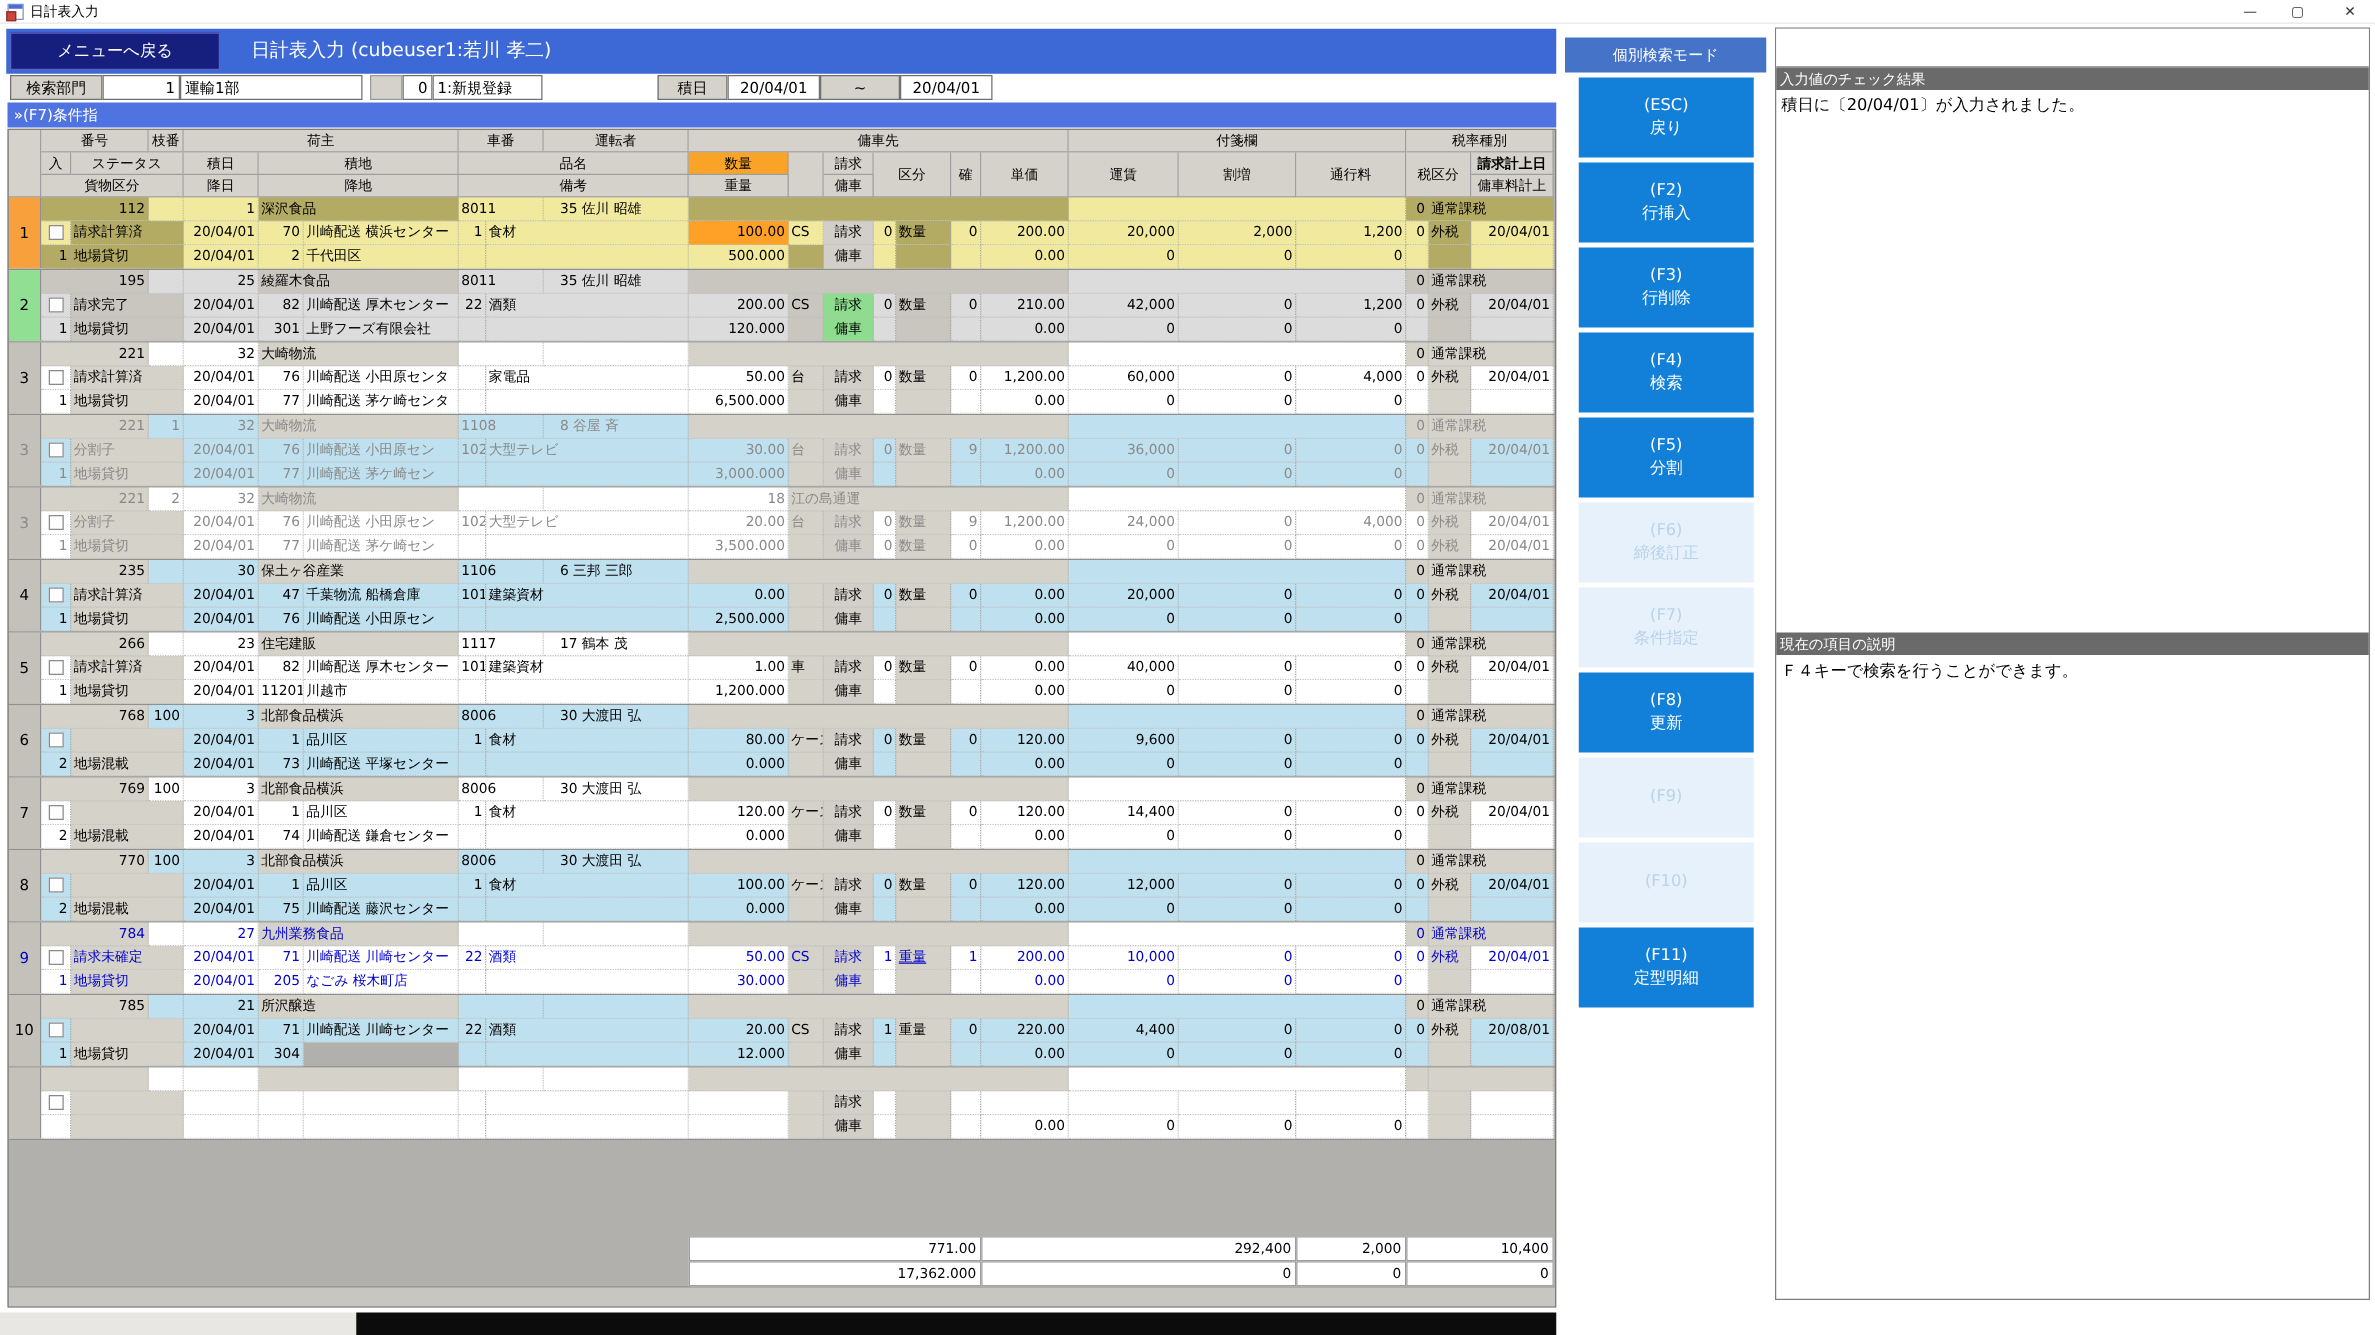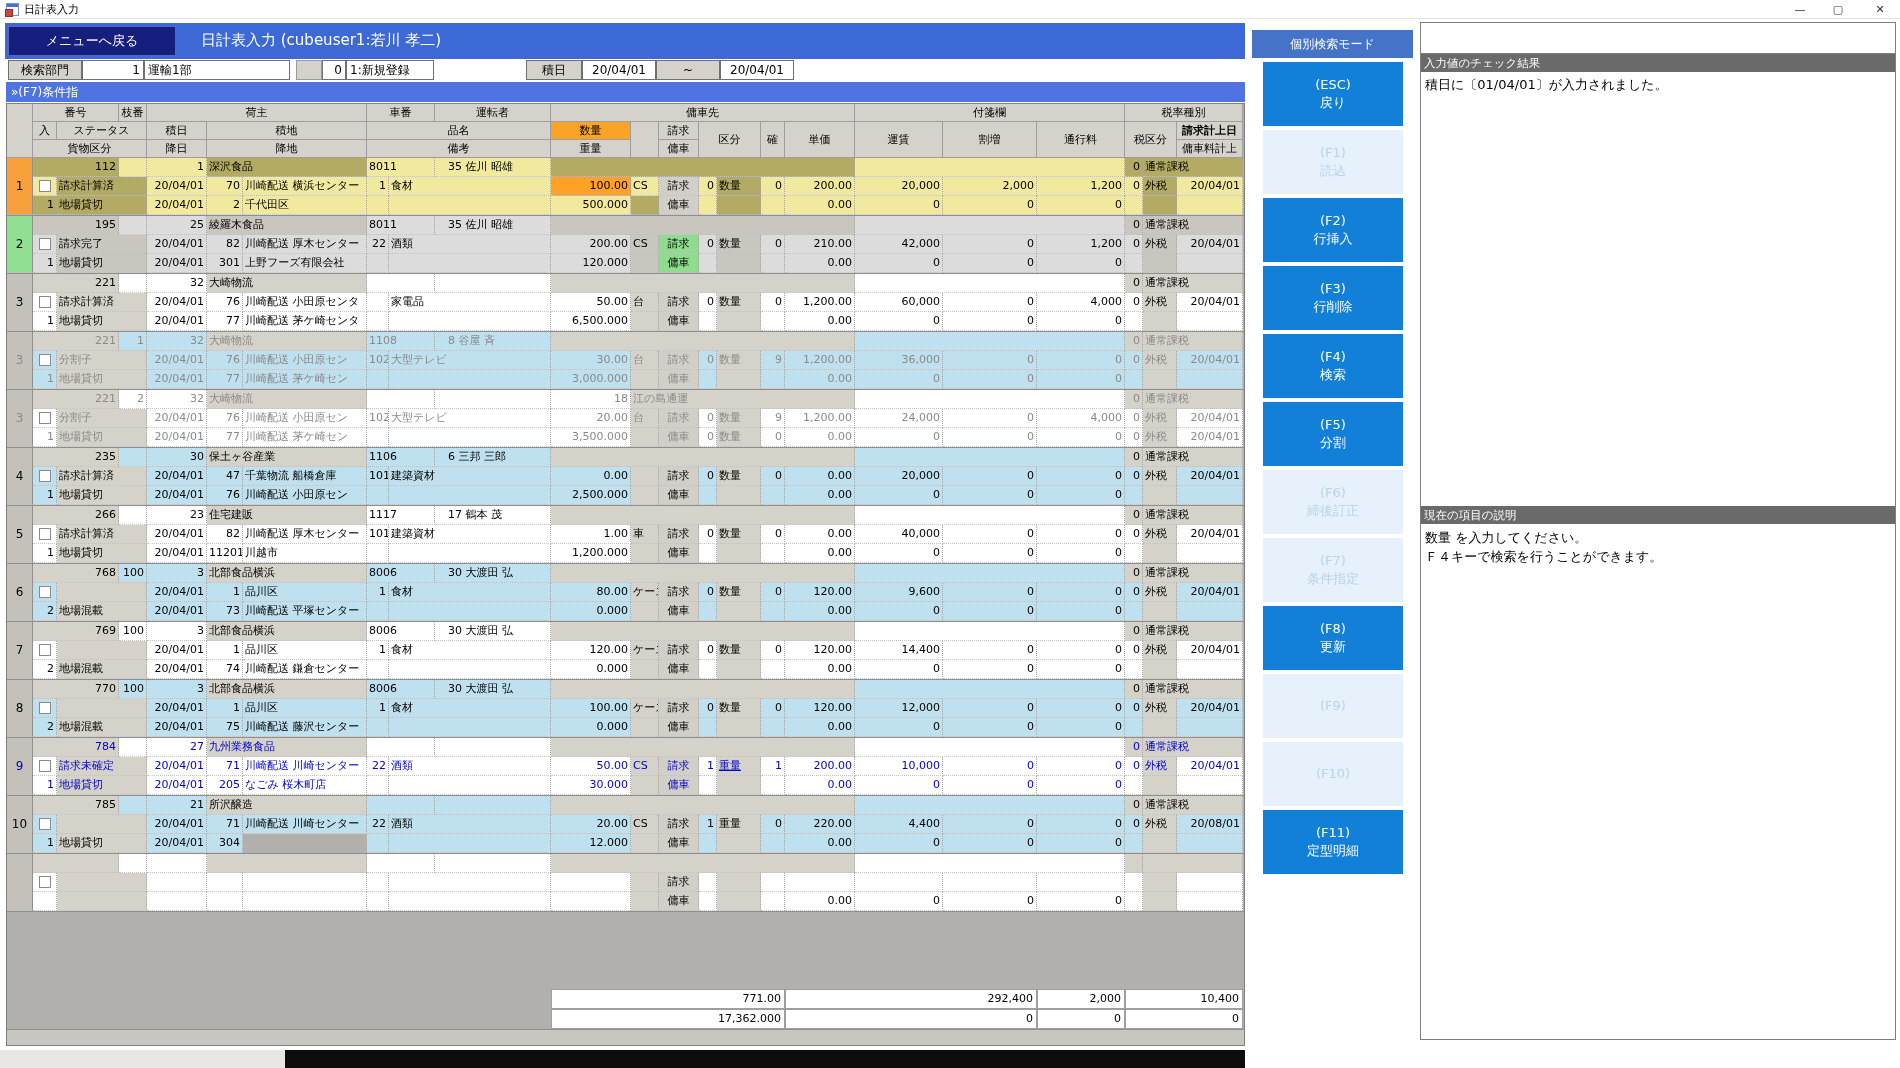--- a/index.html
+++ b/index.html
@@ -885,24 +885,20 @@
 </div>
 
 <div class="task-left"></div>
 <div class="task-black"></div>
 
 <div class="fnpanel" id="fnpanel">
     <div class="fbtn">
       <div>(ESC)</div>
       <div>戻り</div>
     </div>
-    <div class="fbtn off">
-      <div>(F1)</div>
-      <div>読込</div>
-    </div>
     <div class="fbtn">
       <div>(F2)</div>
       <div>行挿入</div>
     </div>
     <div class="fbtn">
       <div>(F3)</div>
       <div>行削除</div>
     </div>
     <div class="fbtn">
       <div>(F4)</div>
@@ -934,19 +930,18 @@
     </div>
     <div class="fbtn">
       <div>(F11)</div>
       <div>定型明細</div>
     </div>
   </div>
 
 <div class="msgpanel">
   <div class="msg-topbox"></div>
   <div class="msg-h1">入力値のチェック結果</div>
-  <div class="msg-b1">積日に〔01/04/01〕が入力されました。</div>
+  <div class="msg-b1">積日に〔20/04/01〕が入力されました。</div>
   <div class="msg-h2">現在の項目の説明</div>
   <div class="msg-b2">
-    <div>数量 を入力してください。</div>
     <div>Ｆ４キーで検索を行うことができます。</div>
   </div>
 </div>
 
 </body></html>

